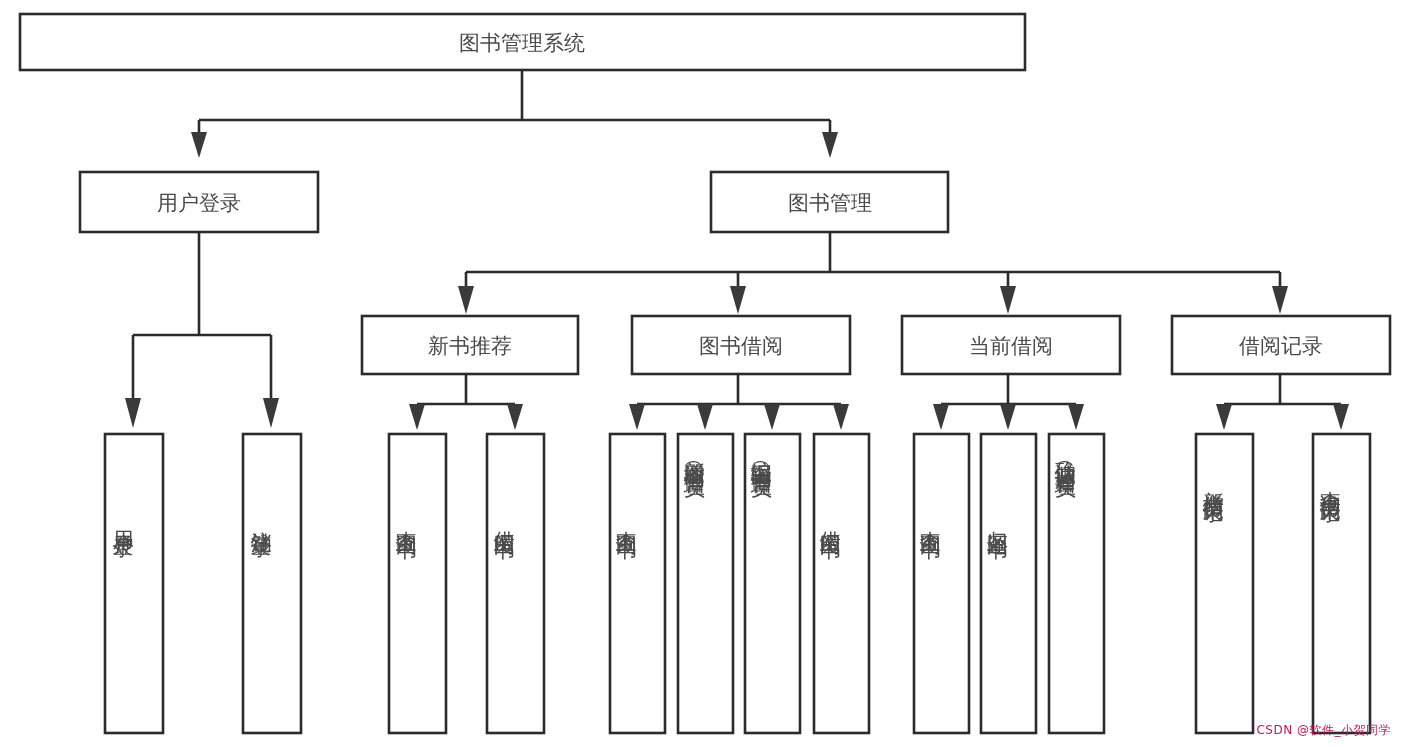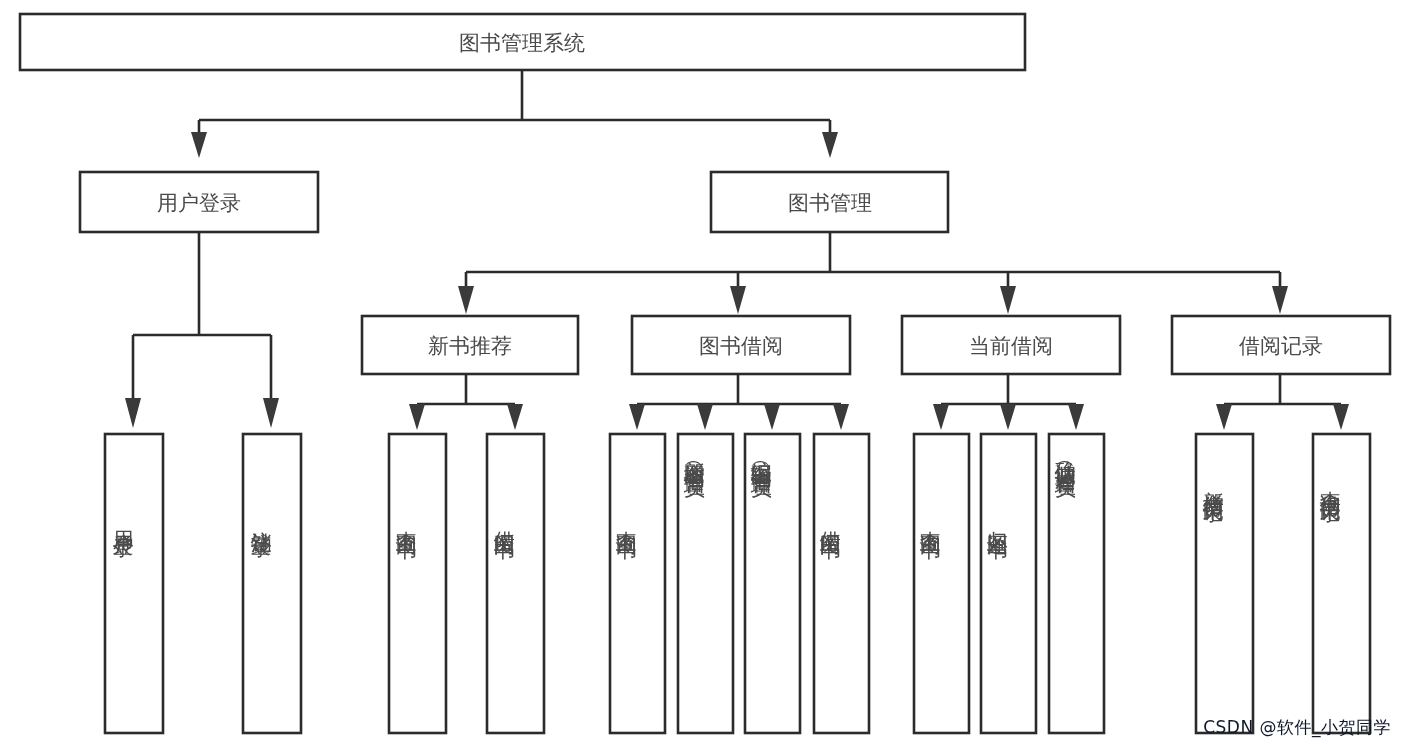--- a/index.html
+++ b/index.html
@@ -58,22 +58,22 @@
     color: #4a4a4a;
     text-align: left;
     white-space: nowrap;
     pointer-events: none;
   }
   .watermark {
     position: absolute;
     right: 14px;
     bottom: 8px;
     font-family: "DejaVu Sans", "Liberation Sans", sans-serif;
-    font-size: 17px;
-    color: #0f172a;
+    font-size: 12px;
+    color: #be185d;
     letter-spacing: 0.5px;
     white-space: nowrap;
   }
 </style>
 </head>
 <body>
 
 <div id="diagram-root">
 
   <svg class="diagram-canvas" viewBox="0 0 1405 747" xmlns="http://www.w3.org/2000/svg">

